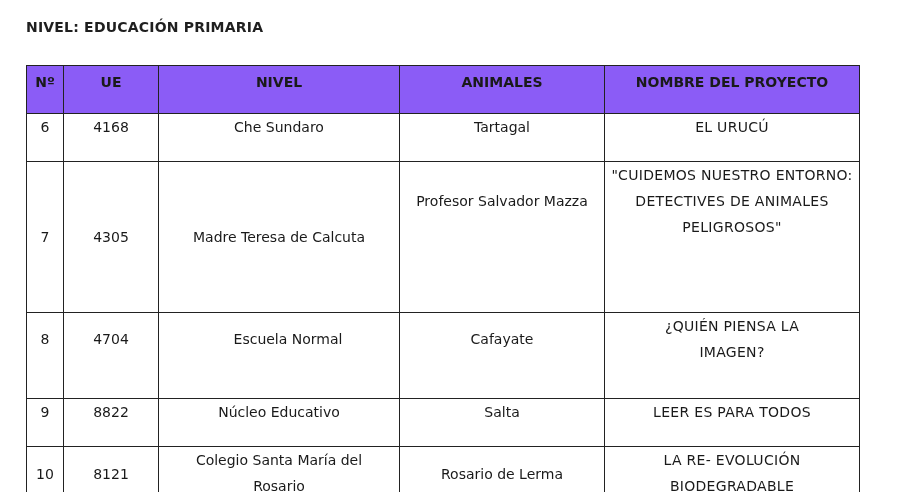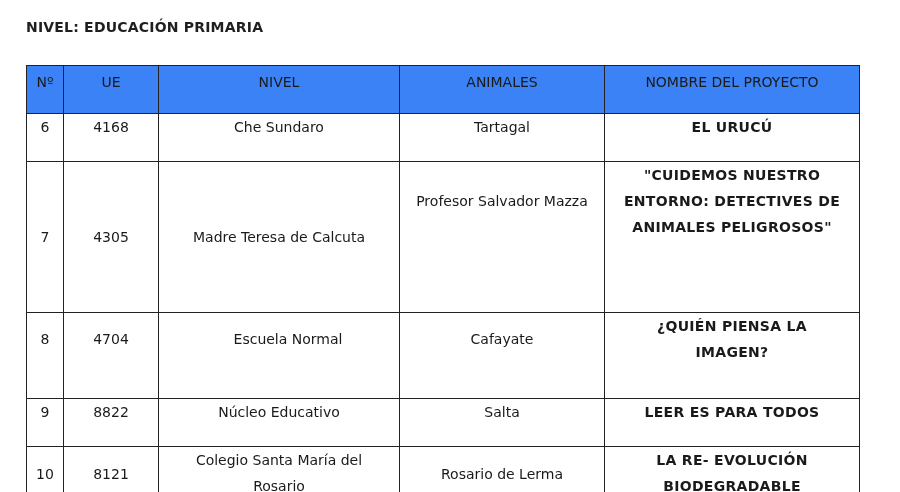--- a/index.html
+++ b/index.html
@@ -35,35 +35,35 @@
       font-size: 14px;
     }
     table.projects th,
     table.projects td {
       border: 1.5px solid #222222;
       text-align: center;
       padding: 0 6px;
       line-height: 26px;
     }
     table.projects th {
-      background: #3b82f6;
-      font-weight: normal;
+      background: #8b5cf6;
+      font-weight: bold;
       vertical-align: top;
       padding-top: 3px;
       height: 44px;
       color: #1a1a1a;
     }
     table.projects td {
       vertical-align: top;
     }
     td.v-mid {
       vertical-align: middle !important;
     }
     td.project {
-      font-weight: bold;
+      font-weight: normal;
       letter-spacing: 0.3px;
     }
     col.c-n   { width: 37px; }
     col.c-ue  { width: 95px; }
     col.c-nom { width: 241px; }
     col.c-loc { width: 205px; }
     col.c-pro { width: 255px; }
 
     tr.r6  td { height: 47px; }
     tr.r7  td { height: 124px; }

